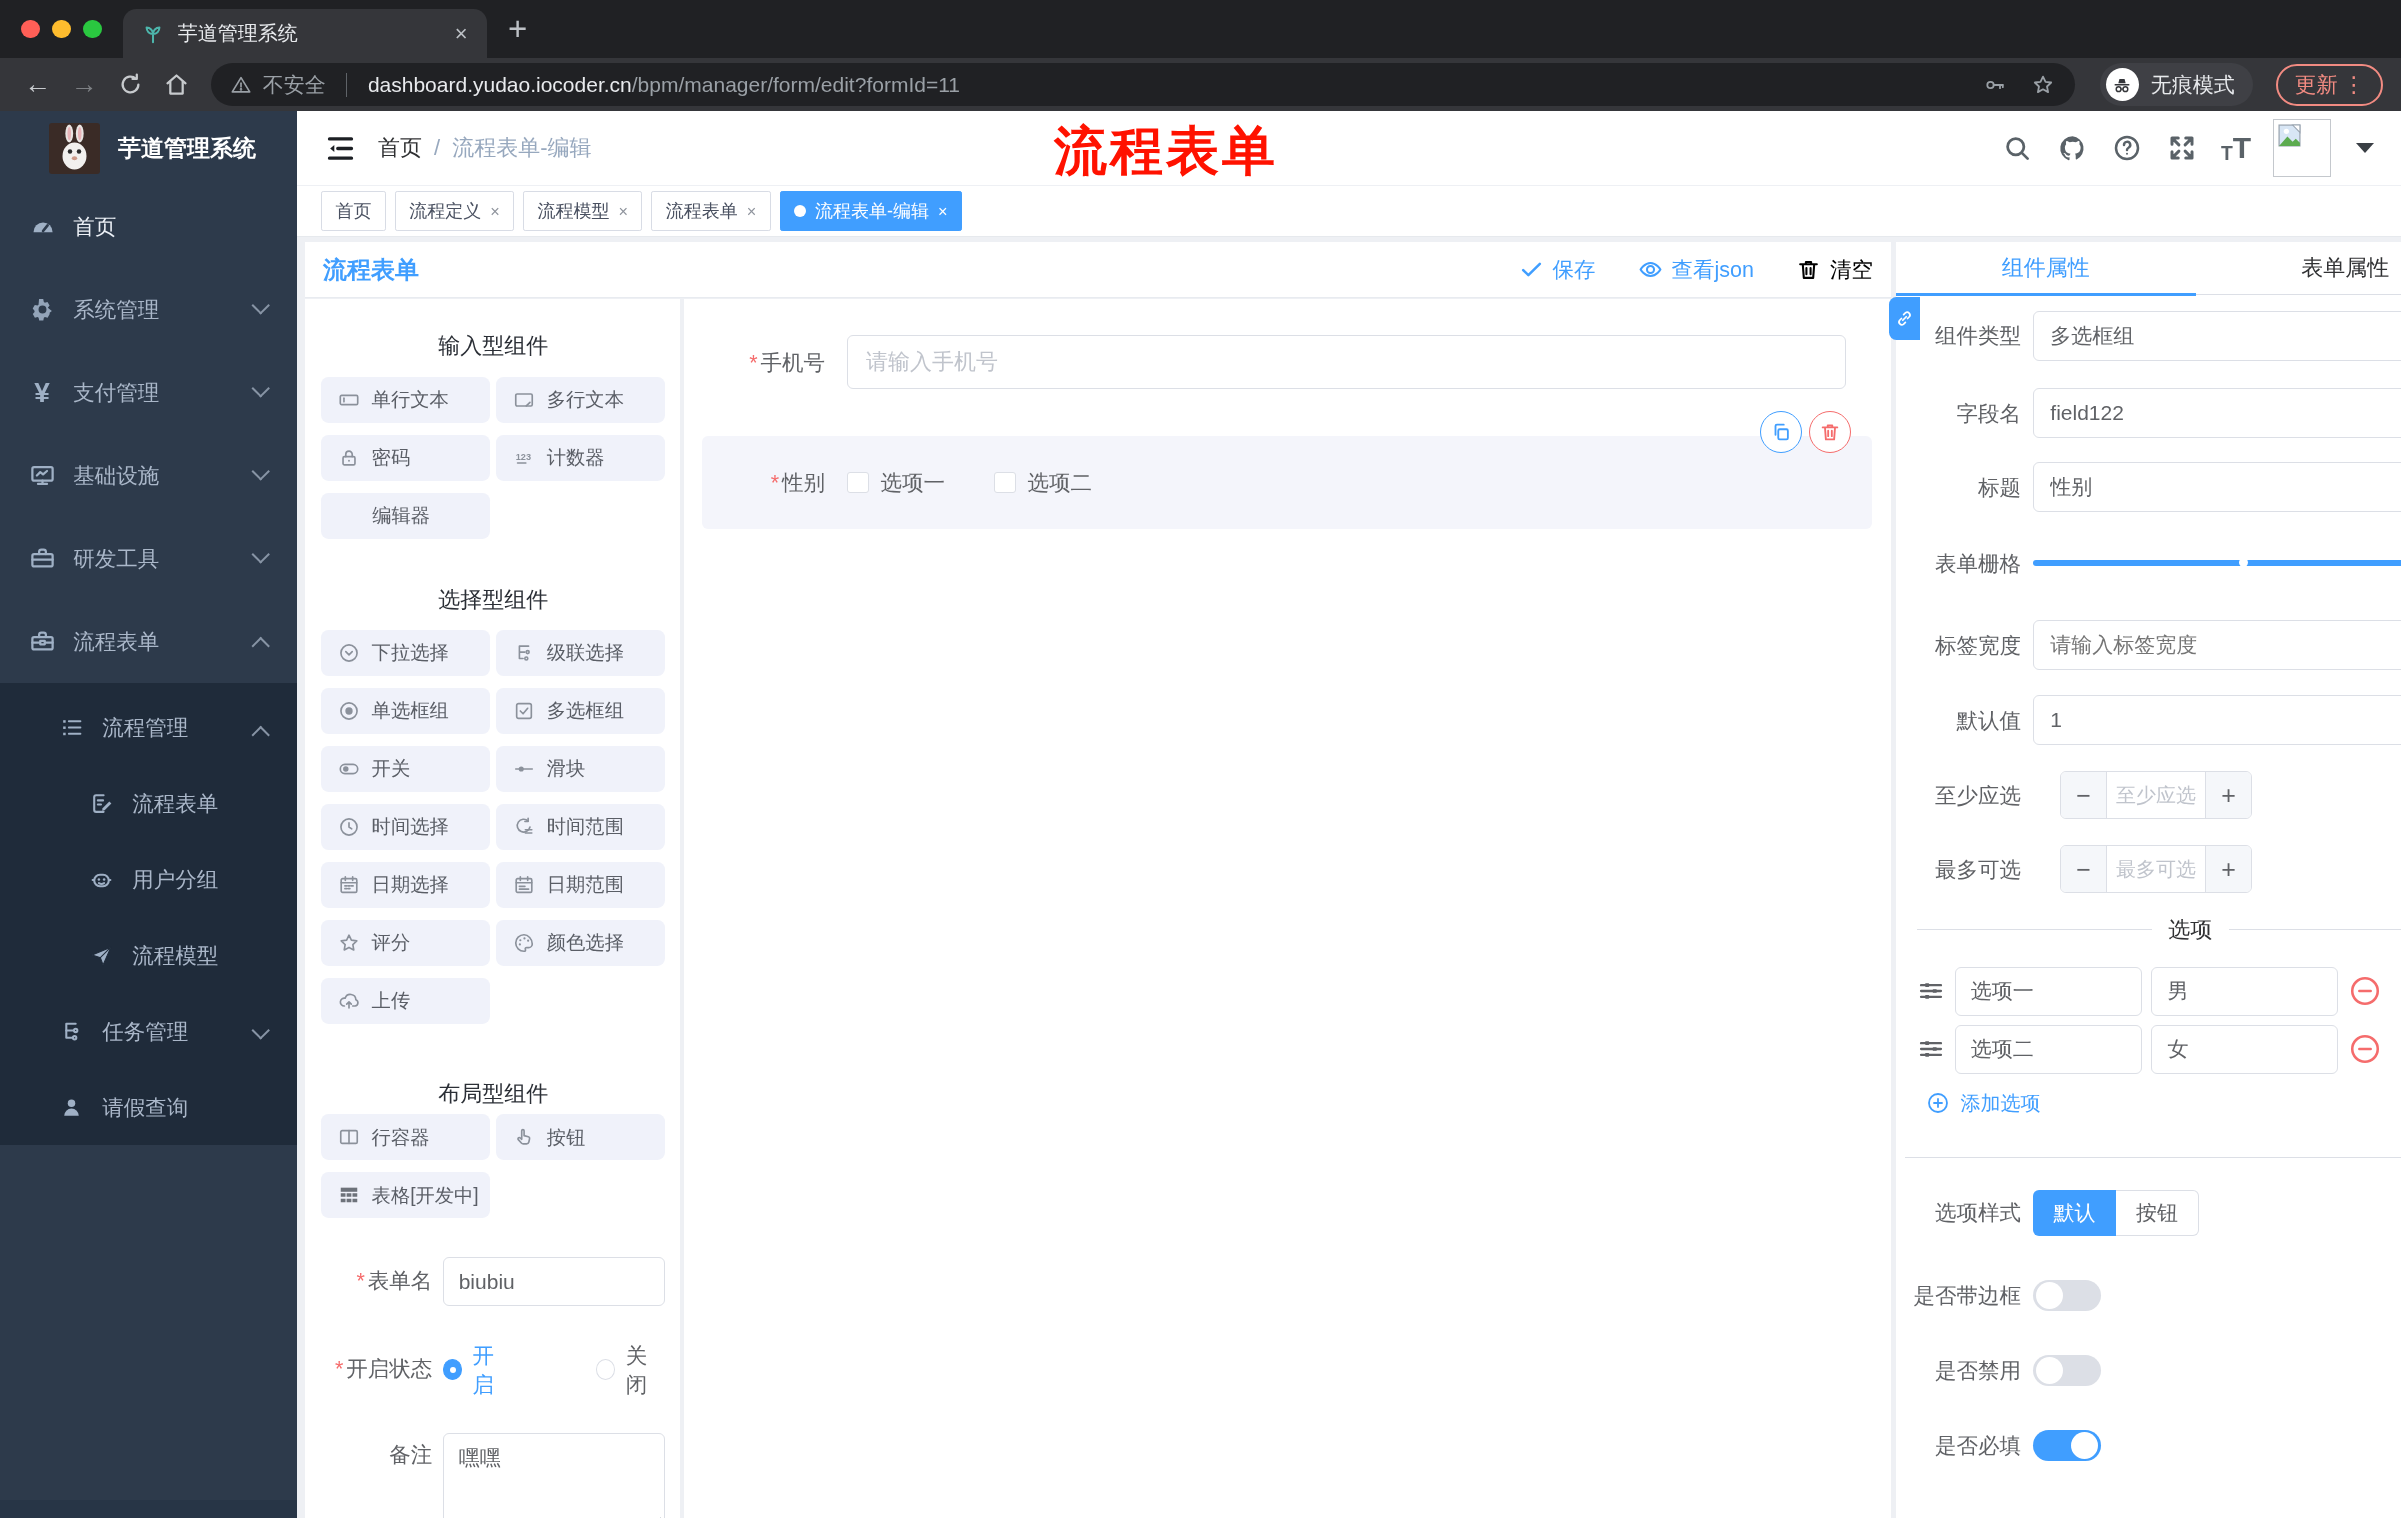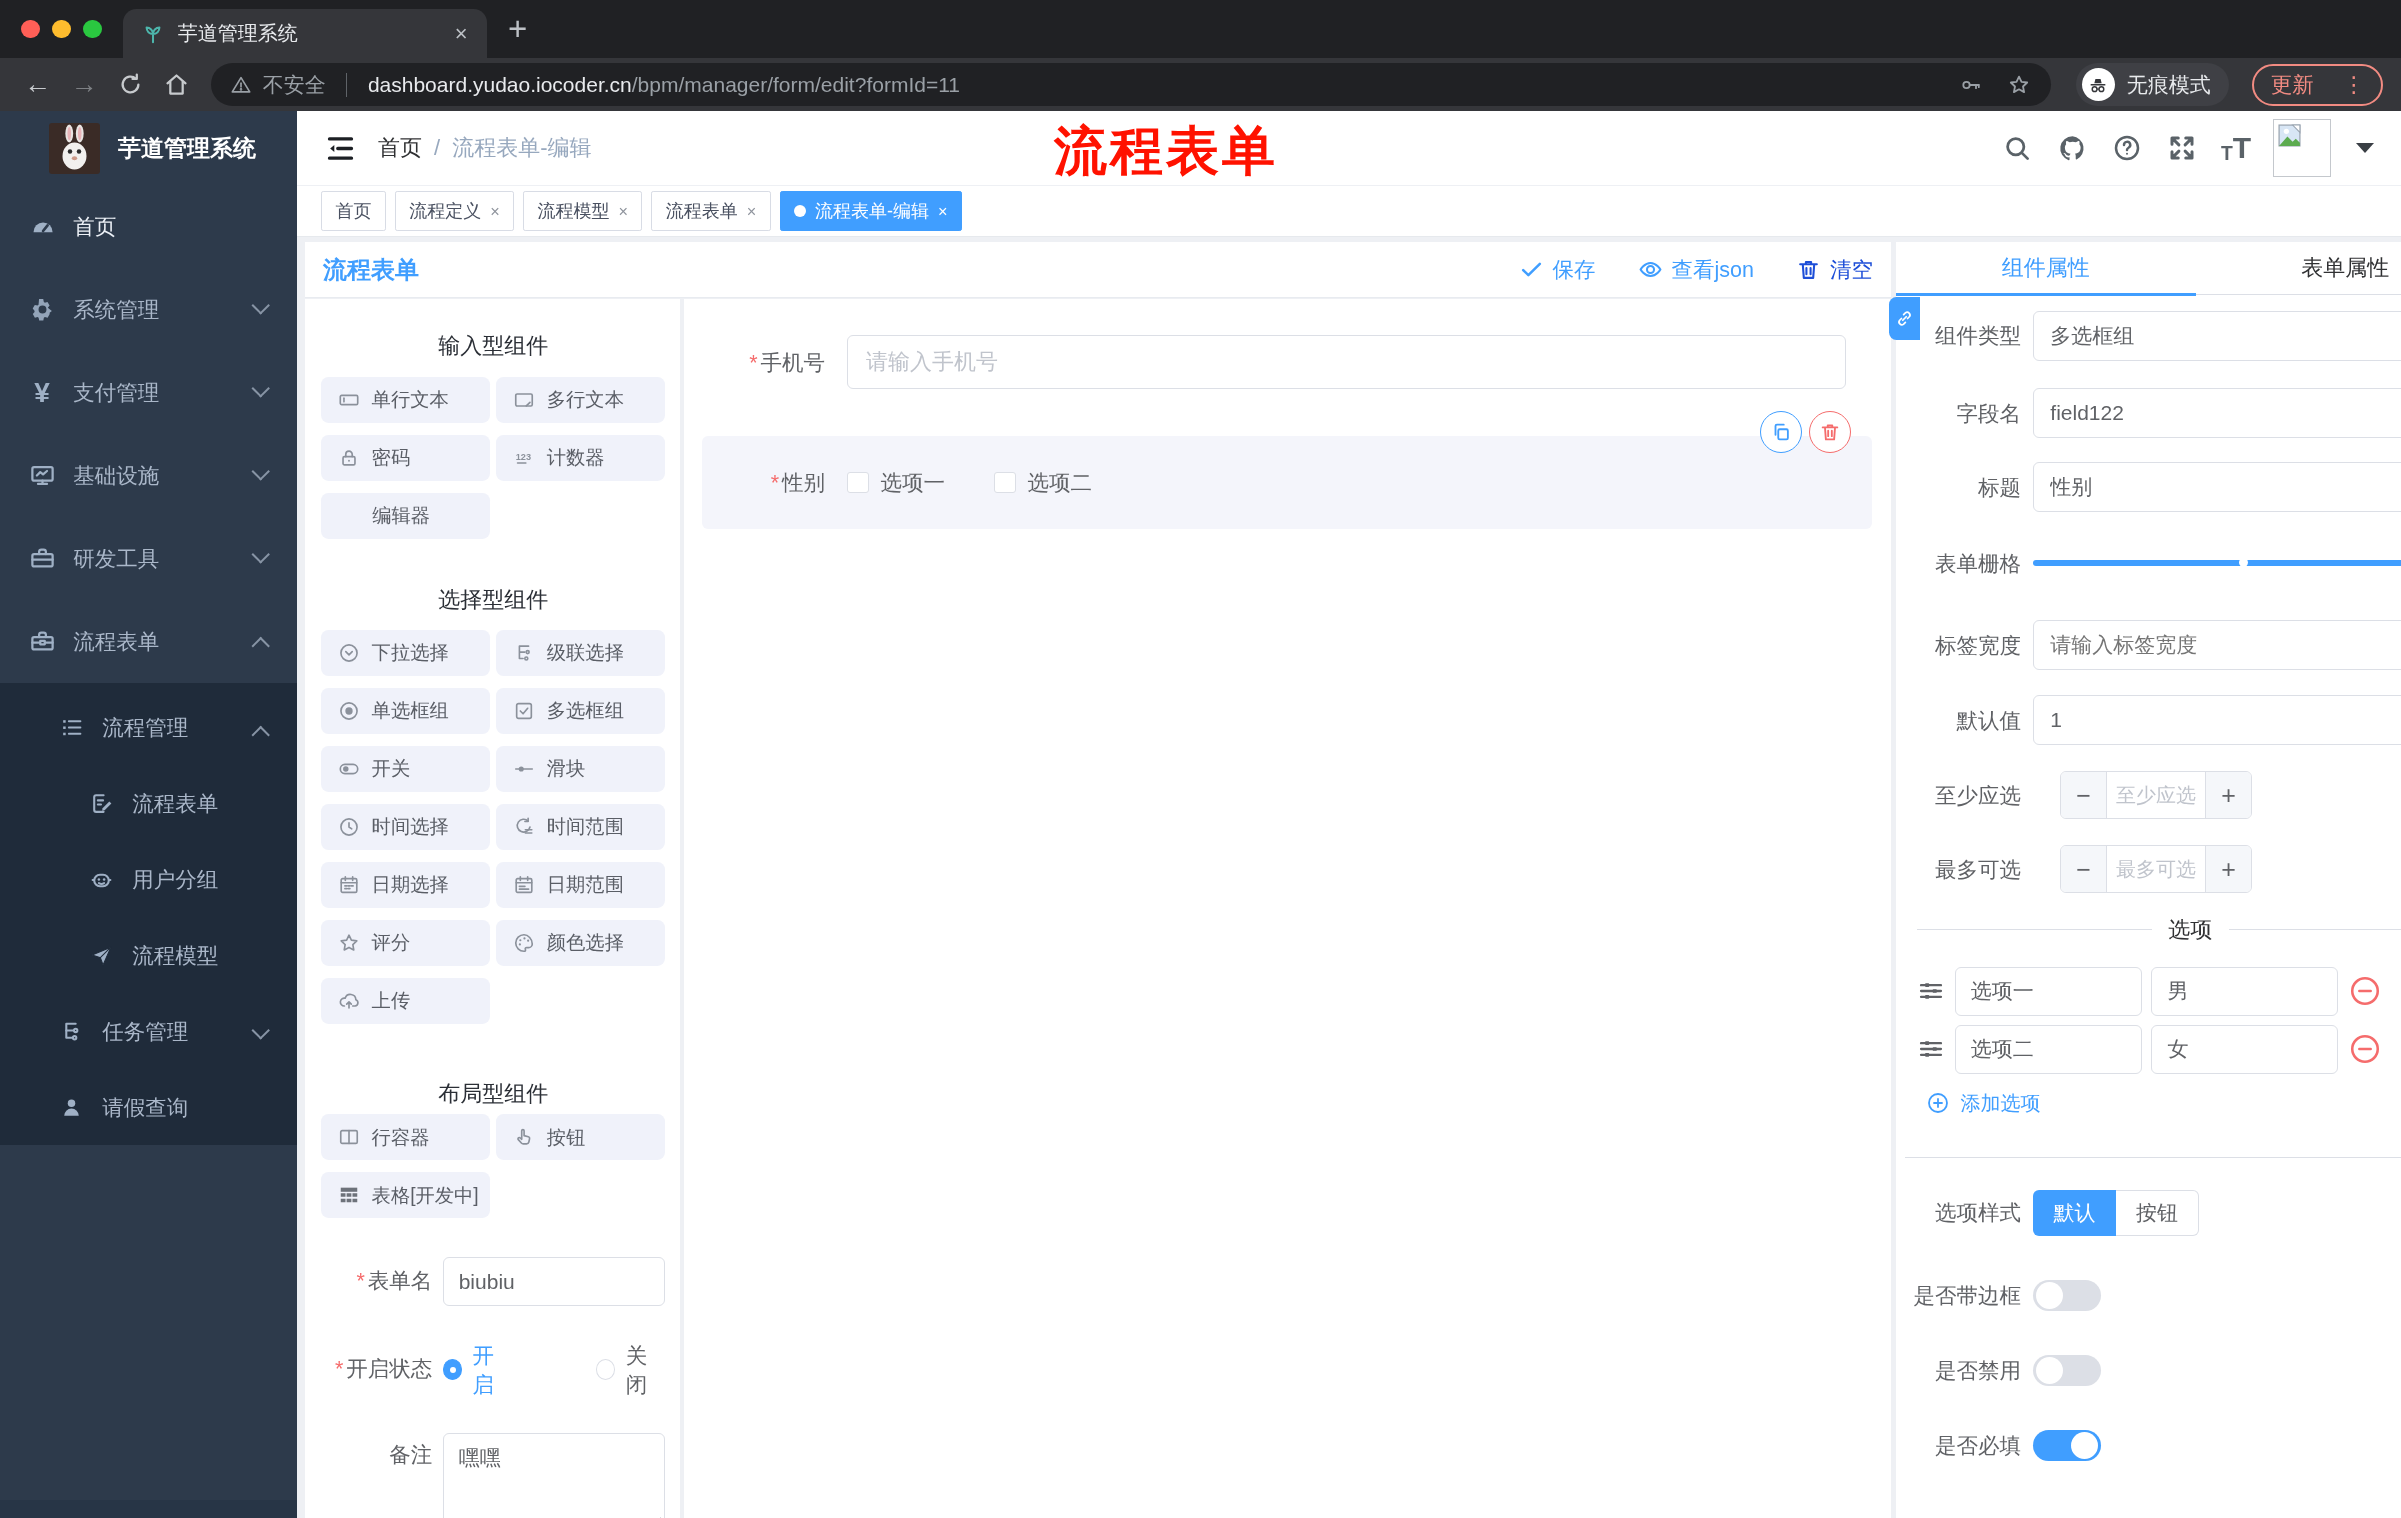--- a/index.html
+++ b/index.html
@@ -23,21 +23,21 @@
   .urlbar { flex:1; height:43px; background:#202124; border-radius:21.5px; display:flex; align-items:center; padding:0 19.3px; margin:0 7.4px; font-size:21px; color:#9aa0a6; gap:10.4px; }
   .sec-ico { width:22px; height:22px; color:#9aa0a6; }
   .url-div { width:0.7px; height:24px; background:#5f6368; margin:0 10.4px; }
   .url-domain { color:#e8eaed; }
   .url-path { color:#9aa0a6; }
   .urlbar .spacer { flex:1; }
   .pill-ico { width:24px; height:24px; color:#9aa0a6; margin-left:13.4px; }
   .incog { height:43px; background:#3f4045; border-radius:21.5px; display:flex; align-items:center; gap:12px; padding:0 18px 0 6px; color:#e8eaed; font-size:21px; margin-left:10.4px; }
   .incog-circle { width:33px; height:33px; border-radius:50%; background:#fff; color:#35363a; display:flex; align-items:center; justify-content:center; }
   .incog-circle svg { width:22px; height:22px; }
-  .update-btn { height:42px; border:2.2px solid #f28b82; border-radius:21px; color:#f28b82; display:flex; align-items:center; gap:29px; padding:0 16.3px; font-size:21.5px; margin-left:16.3px; }
+  .update-btn { height:42px; border:2.2px solid #f28b82; border-radius:21px; color:#f28b82; display:flex; align-items:center; gap:5px; padding:0 16.3px; font-size:21.5px; margin-left:16.3px; }
   .update-dots { font-size:22px; letter-spacing:0; }
 
   
   .sidebar { position:absolute; top:111px; left:0; width:297px; bottom:0; background:#2d3a4b; }
   .logo-row { height:74px; display:flex; align-items:center; gap:18px; padding-left:49px; }
   .logo-img { width:51px; height:51px; border-radius:3px; overflow:hidden; flex:none; }
   .logo-title { color:#fff; font-size:23px; font-weight:bold; white-space:nowrap; }
   .mi { height:83px; display:flex; align-items:center; padding:0 27px; color:#aab7c9; font-size:21.5px; position:relative; cursor:pointer; }
   .mi .mico { width:30px; height:30px; margin-right:16.3px; flex:none; color:#9fb0c5; display:flex; align-items:center; justify-content:center; font-size:24px; }
   .mi.bright { color:#edf1f7; }
@@ -74,21 +74,21 @@
   .tag.active { background:#409eff; border-color:#409eff; color:#fff; }
   .tag.active .tx { color:#fff; }
   .tag-dot { width:12px; height:12px; border-radius:50%; background:#fff; }
 
   
   .dhead { position:absolute; left:305px; top:242px; width:1586px; height:56px; background:#fff; border-bottom:1.5px solid #e8ebf0; display:flex; align-items:center; padding:0 18px; }
   .dtitle { color:#409eff; font-size:24px; font-weight:600; }
   .dactions { margin-left:auto; display:flex; align-items:center; gap:42px; font-size:21.5px; }
   .dbtn { display:flex; align-items:center; gap:9px; }
   .dbtn svg { width:25px; height:25px; }
-  .dbtn.blue { color:#409eff; } .dbtn.red { color:#1d4ed8; }
+  .dbtn.blue { color:#409eff; } .dbtn.red { color:#000000; }
 
   
   .lpanel { position:absolute; left:305px; top:299px; width:375px; bottom:0; background:#fff; padding:21.5px 15px 0 16.3px; overflow:hidden; }
   .sec-title { display:flex; align-items:center; gap:10.4px; font-size:22px; color:#2b2f36; height:27px;flex-direction:column; }
   .sec-title svg { width:25px; height:25px; color:#606a75; }
   .comp-grid { display:grid; grid-template-columns:1fr 1fr; gap:12px 6.7px; }
   .g1 { margin-top:29px; } .g2 { margin-top:28px; } .g3 { margin-top:18.6px; }
   .t2 { margin-top:36px; } .t3 { margin-top:45px; }
   .comp-btn { height:46px; background:#f0f2fa; border-radius:7.4px; display:flex; align-items:center; padding-left:16.3px; gap:12px; font-size:19.3px; color:#5a5e66; cursor:grab; }
   .comp-btn svg { width:22px; height:22px; color:#8b919b; flex:none; }

